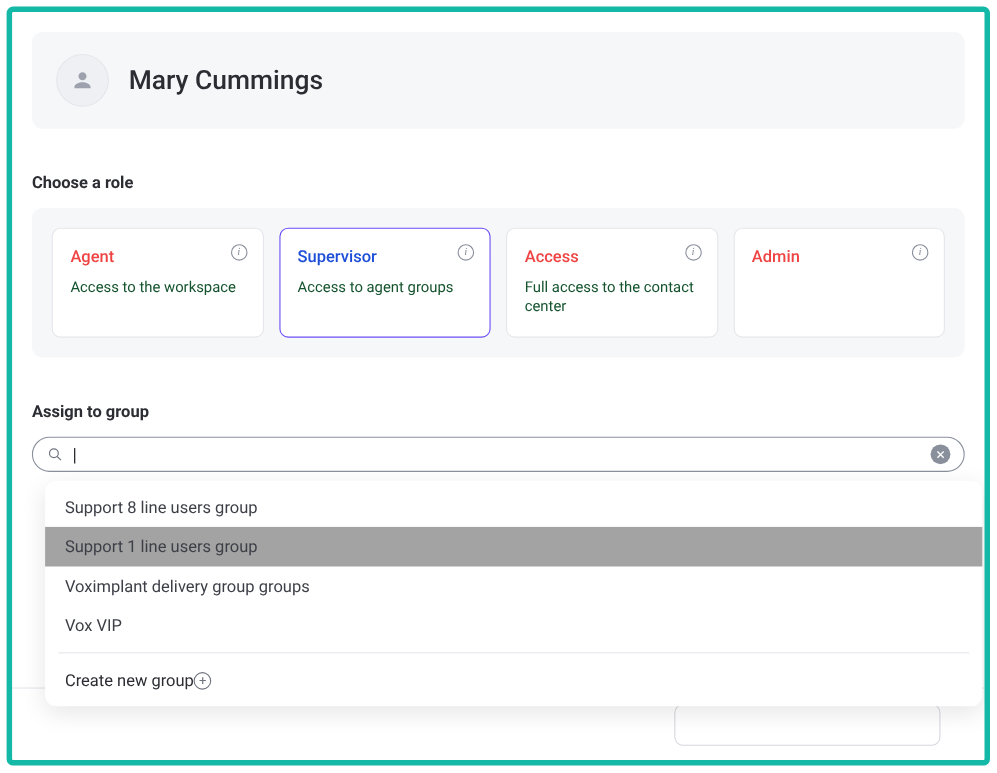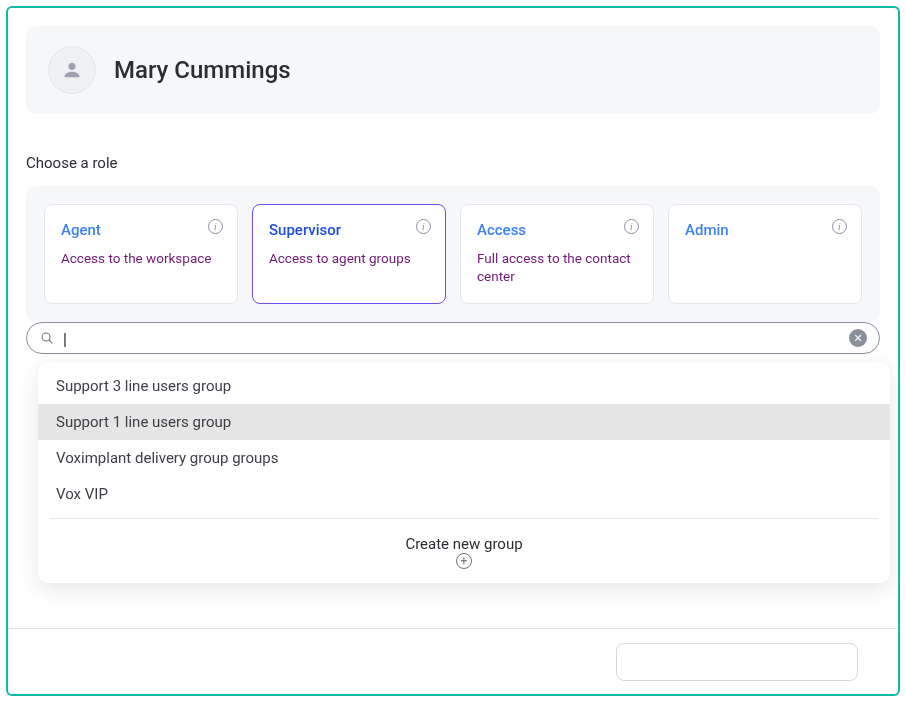--- a/index.html
+++ b/index.html
@@ -5,21 +5,21 @@
     * { box-sizing: border-box; margin: 0; padding: 0; }
     body {
       font-family: -apple-system, BlinkMacSystemFont, "Segoe UI", Roboto, Helvetica, Arial, sans-serif;
       background: #fff;
       padding: 6px;
       color: #2c2d33;
       width: 906px;
       height: 703px;
     }
     .outer {
-      border: 2px solid #14b8a6;
+      border: 5px solid #14b8a6;
       border-radius: 6px;
       width: 894px;
       height: 690px;
       padding: 18px 18px 0 18px;
       position: relative;
       overflow: hidden;
     }
     .header {
       background: #f6f7f9;
       border-radius: 10px;
@@ -36,21 +36,21 @@
       border: 1px solid #e5e6eb;
       display: flex;
       align-items: center;
       justify-content: center;
     }
     .avatar svg { width: 22px; height: 22px; fill: #9ca1ad; }
     .person-name { font-size: 24px; font-weight: 500; color: #2c2d33; }
 
     .section-title {
       font-size: 15px;
-      font-weight: 400;
+      font-weight: 700;
       color: #2c2d33;
       margin-top: 40px;
       margin-bottom: 14px;
     }
 
     .roles-panel {
       background: #f6f7f9;
       border-radius: 10px;
       padding: 18px;
       display: flex;
@@ -61,23 +61,23 @@
       border: 1px solid #e5e6eb;
       border-radius: 8px;
       padding: 16px 16px 18px 16px;
       width: 200px;
       position: relative;
       cursor: pointer;
     }
     .role-card.selected {
       border: 1.7px solid #6c4df5;
     }
-    .role-title { font-size: 15px; font-weight: 500; color: #3b82f6; }
+    .role-title { font-size: 15px; font-weight: 500; color: #ef4444; }
     .role-card.selected .role-title { color: #1d4ed8; }
-    .role-desc { font-size: 13.5px; color: #701a75; margin-top: 10px; line-height: 1.35; }
+    .role-desc { font-size: 13.5px; color: #14532d; margin-top: 10px; line-height: 1.35; }
     .info-icon {
       position: absolute;
       top: 14px;
       right: 14px;
       width: 15px;
       height: 15px;
       border: 1.2px solid #8a8f9c;
       border-radius: 50%;
       display: flex;
       align-items: center;
@@ -121,30 +121,29 @@
       padding: 6px 0 2px 0;
       margin-top: 8px;
       z-index: 5;
     }
     .dd-item {
       padding: 9px 18px;
       font-size: 15px;
       color: #3d3f47;
       cursor: pointer;
     }
-    .dd-item.hover { background: #e5e5e5; }
+    .dd-item.hover { background: #a3a3a3; }
     .dd-divider { height:1px; background:#e5e6eb; margin: 6px 12px; }
     .dd-create {
       padding: 10px 18px 12px 18px;
       font-size: 15px;
       color: #2c2d33;
       display: flex;
       align-items: center;
       cursor: pointer;
-      flex-direction: column;
     }
     .plus-circle {
       width: 16px; height: 16px; border: 1.4px solid #6f7380; border-radius:50%;
       display:flex; align-items:center; justify-content:center; color:#6f7380;
       font-size: 12px; line-height:1;
     }
 
     .bottom-bar {
       position: absolute;
       bottom: 0;
@@ -197,33 +196,34 @@
         <div class="info-icon">i</div>
         <div class="role-title">Access</div>
         <div class="role-desc">Full access to the contact center</div>
       </div>
       <div class="role-card">
         <div class="info-icon">i</div>
         <div class="role-title">Admin</div>
       </div>
     </div>
 
+  <div class="section-title">Assign to group</div>
 
   <div class="search-wrap">
     <svg class="mag" viewBox="0 0 24 24">
         <circle cx="10.5" cy="10.5" r="6"></circle>
         <line x1="20" y1="20" x2="15" y2="15"></line>
       </svg>
     <input class="search-input" type="text" value="|" style="">
     <div class="clear-btn">✕</div>
   </div>
 
   <div class="dropdown">
     <div id="dd-items">
-        <div class="dd-item">Support 3 line users group</div>
+        <div class="dd-item">Support 8 line users group</div>
         <div class="dd-item hover">Support 1 line users group</div>
         <div class="dd-item">Voximplant delivery group groups</div>
         <div class="dd-item">Vox VIP</div>
       </div>
     <div class="dd-divider"></div>
     <div class="dd-create">
       <span>Create new group</span>
       <span class="plus-circle">+</span>
     </div>
   </div>

